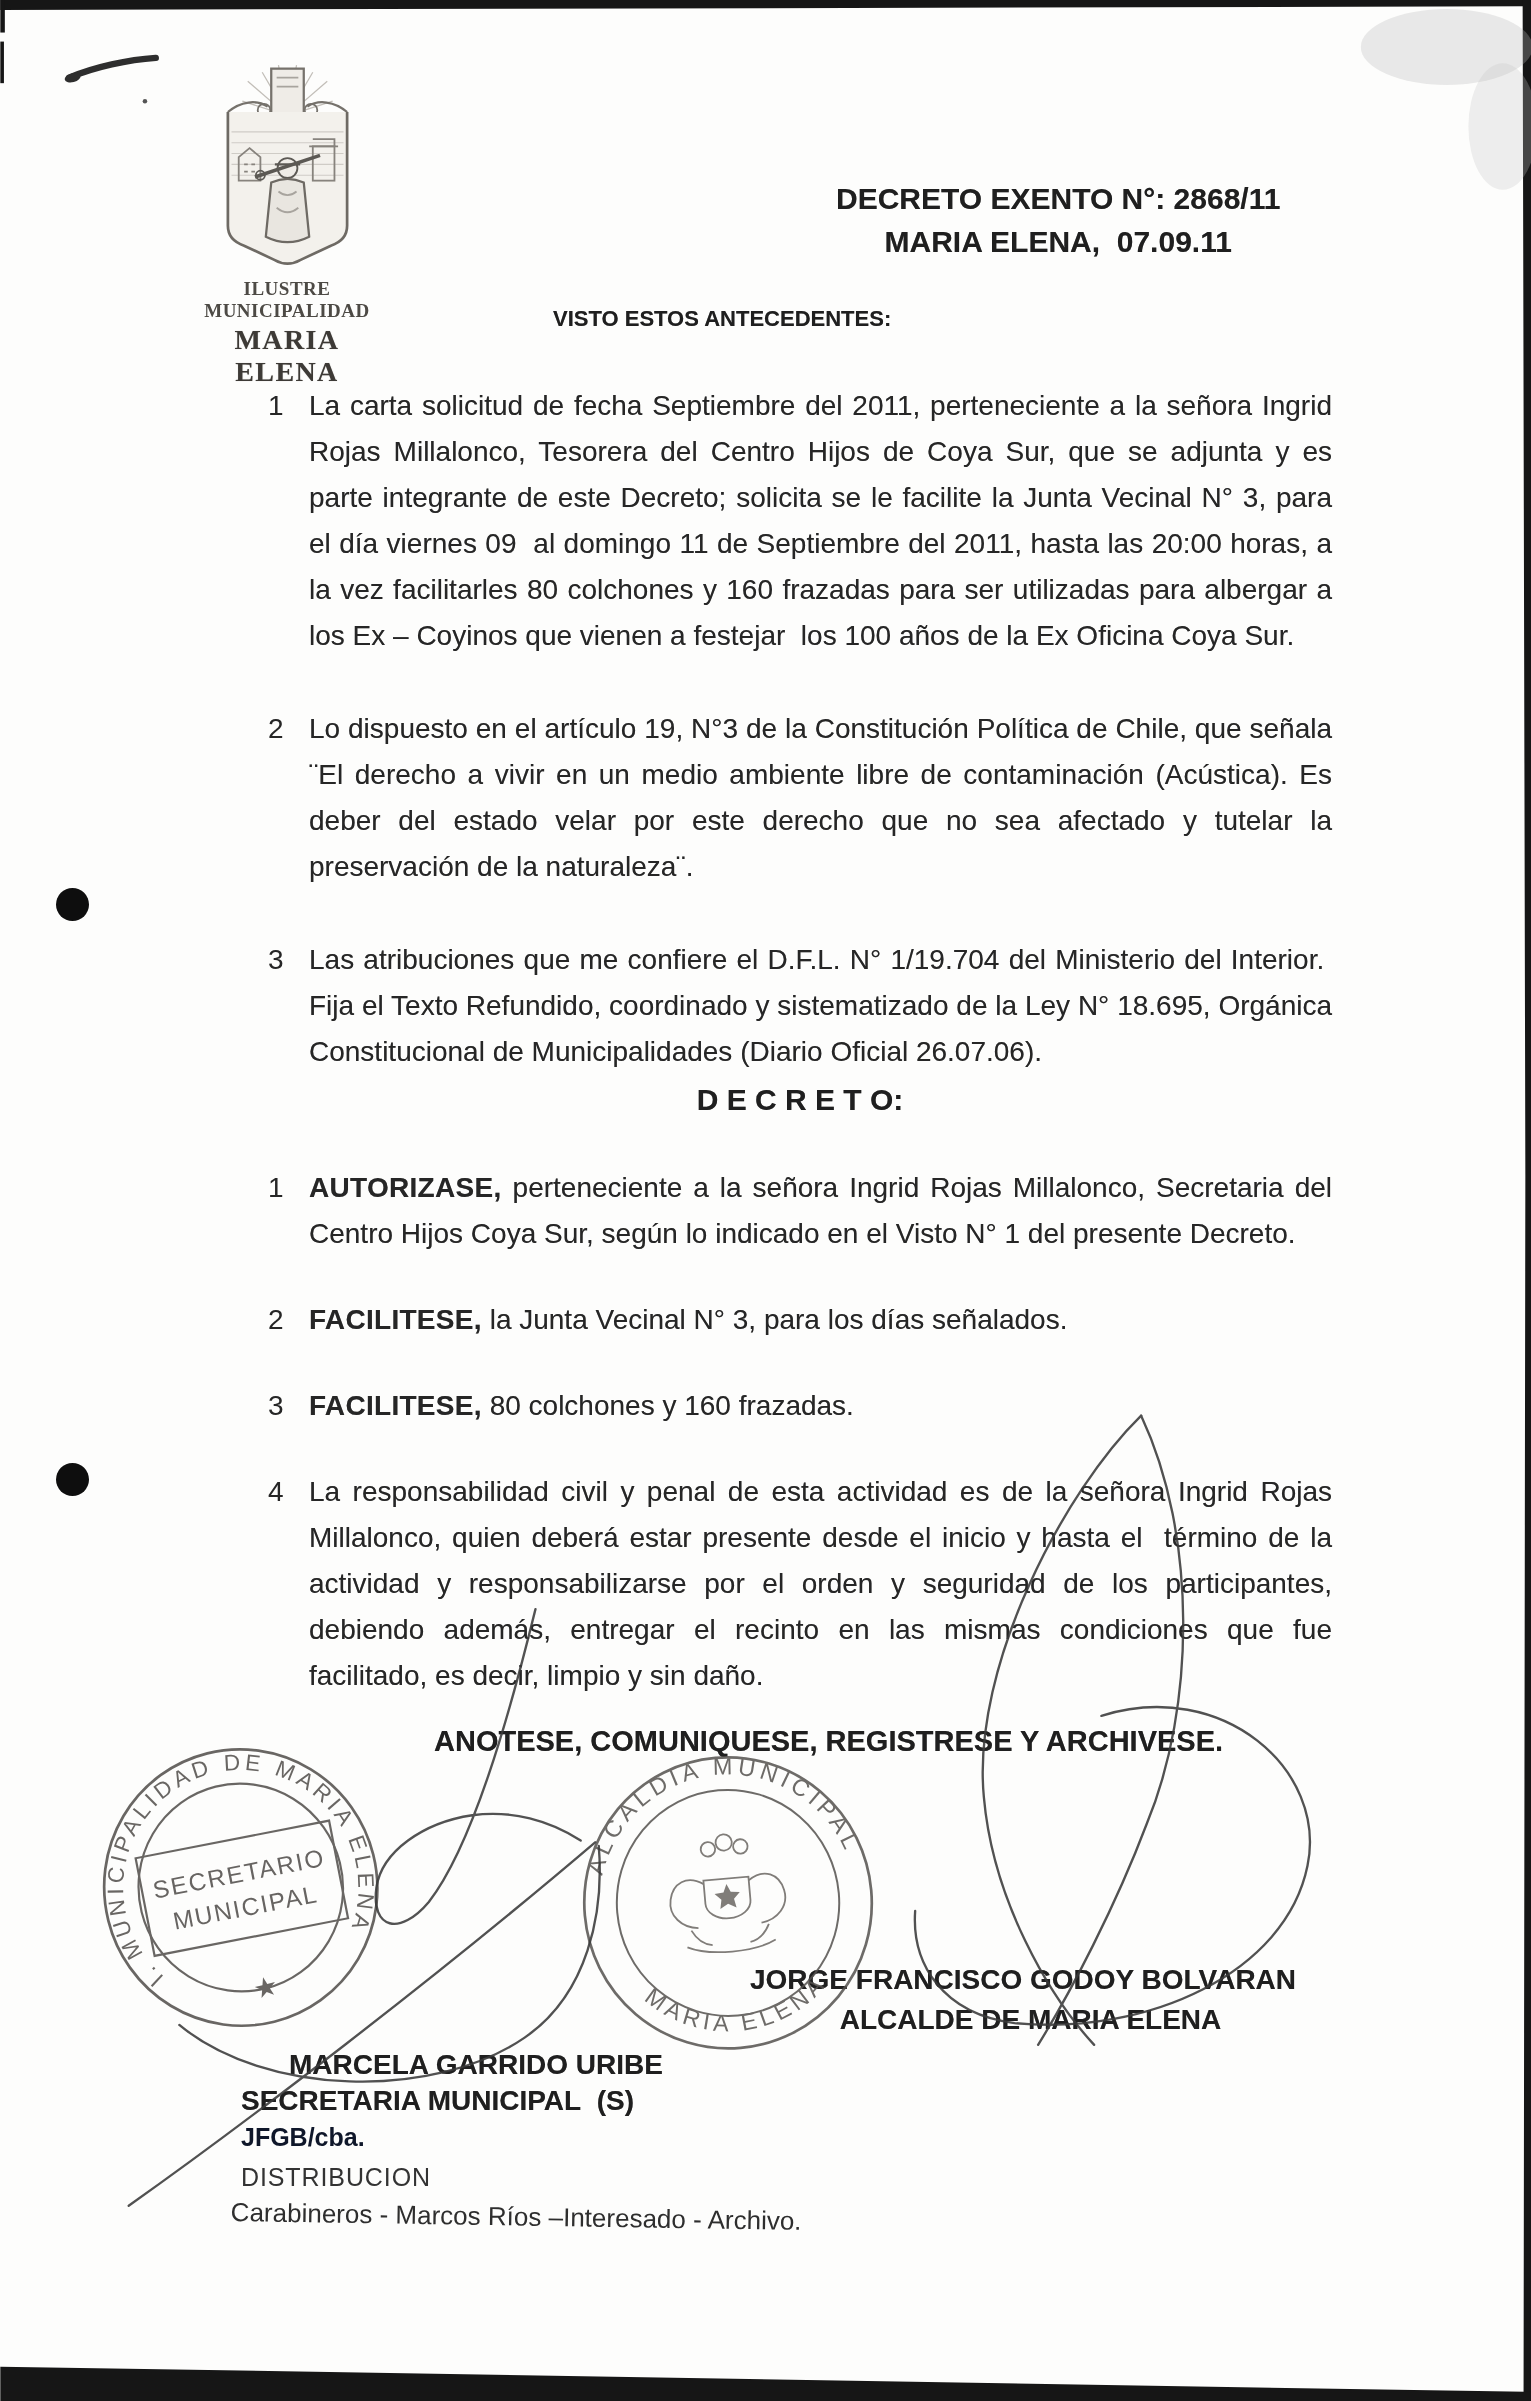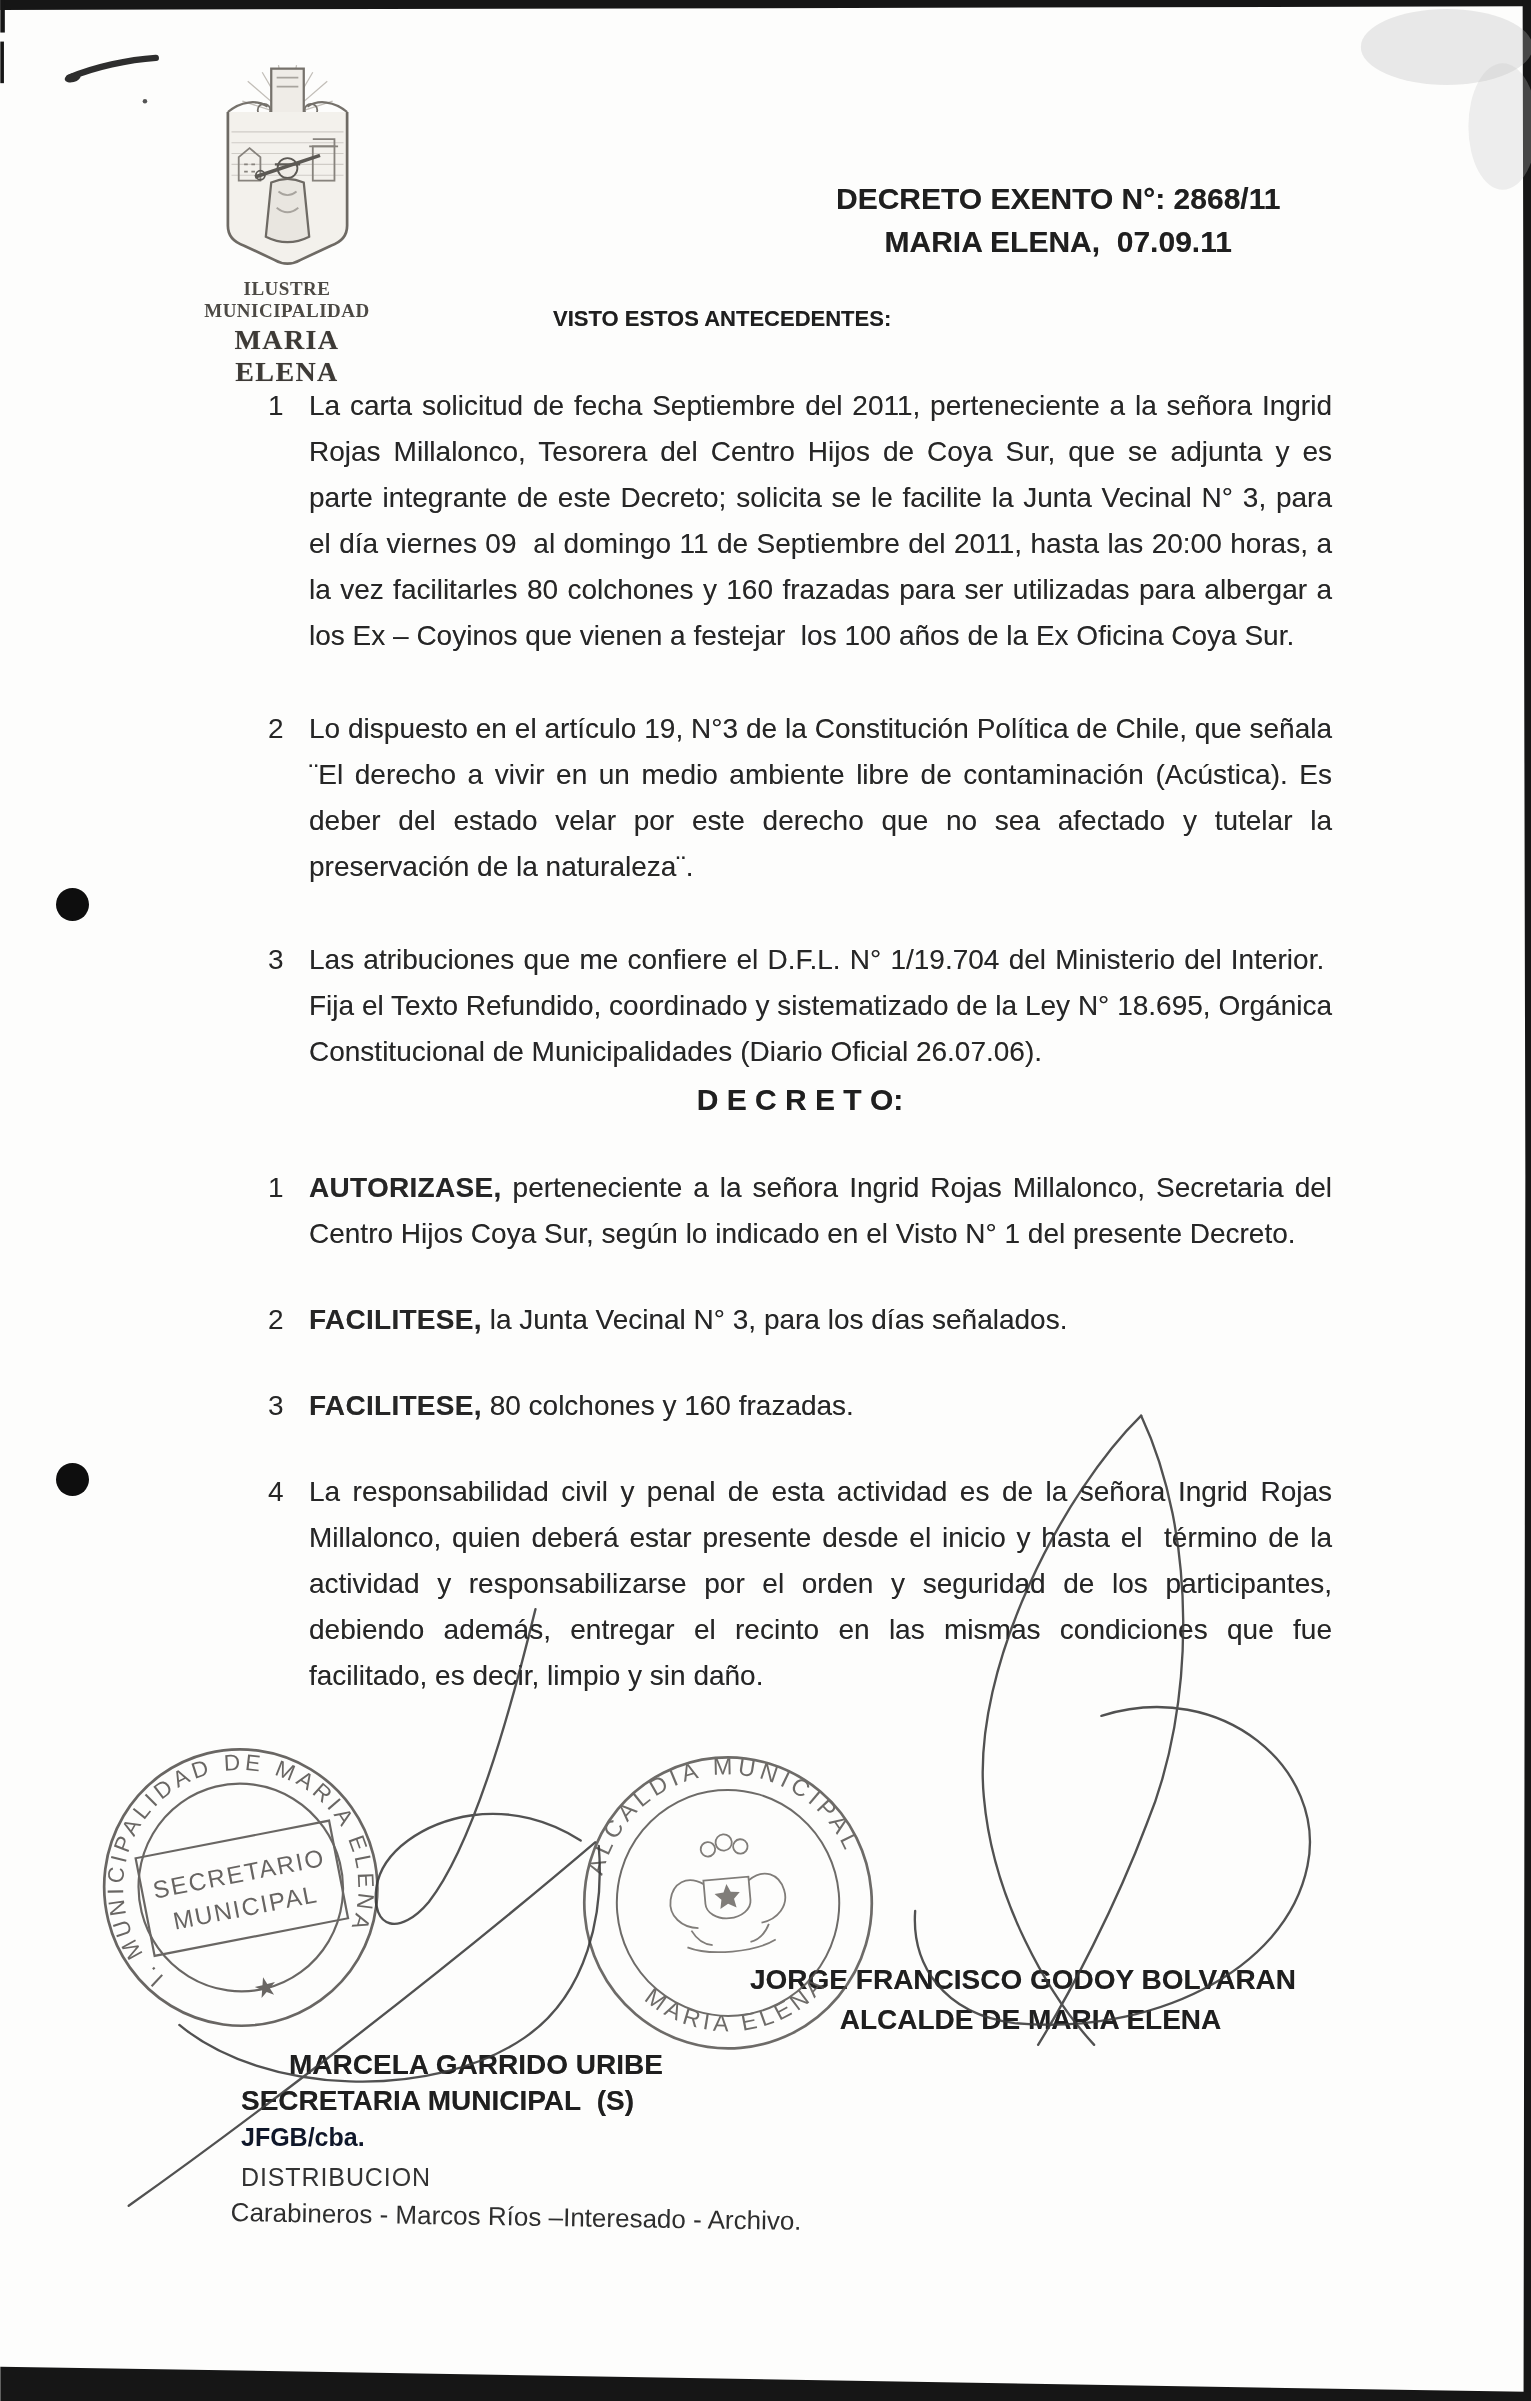--- a/index.html
+++ b/index.html
@@ -166,20 +166,21 @@
     <div class="doc-item">
       <div class="item-num">3</div>
       <div class="item-text"><b>FACILITESE,</b><span> 80 colchones y 160 frazadas.</span></div>
     </div>
     <div class="doc-item">
       <div class="item-num">4</div>
       <div class="item-text"><b></b><span>La responsabilidad civil y penal de esta actividad es de la señora Ingrid Rojas Millalonco, quien deberá estar presente desde el inicio y hasta el&nbsp; término de la actividad y responsabilizarse por el orden y seguridad de los participantes, debiendo además, entregar el recinto en las mismas condiciones que fue facilitado, es decir, limpio y sin daño.</span></div>
     </div>
   </div>
 
+  <div class="closing-line">ANOTESE, COMUNIQUESE, REGISTRESE Y ARCHIVESE.</div>
 
   <div class="sig-name mayor-title">ALCALDE DE MARIA ELENA</div>
   <div class="sig-name mayor-name">JORGE FRANCISCO GODOY BOLVARAN</div>
   <div class="sig-name sec-name">MARCELA GARRIDO URIBE</div>
   <div class="sig-name sec-title">SECRETARIA MUNICIPAL&nbsp; (S)</div>
   <div class="initials">JFGB/cba.</div>
   <div class="distrib">DISTRIBUCION</div>
   <div class="distrib-line">Carabineros - Marcos Ríos –Interesado - Archivo.</div>
 
   <svg class="overlay-svg" width="1532" height="2401" viewBox="0 0 1694 2656">

